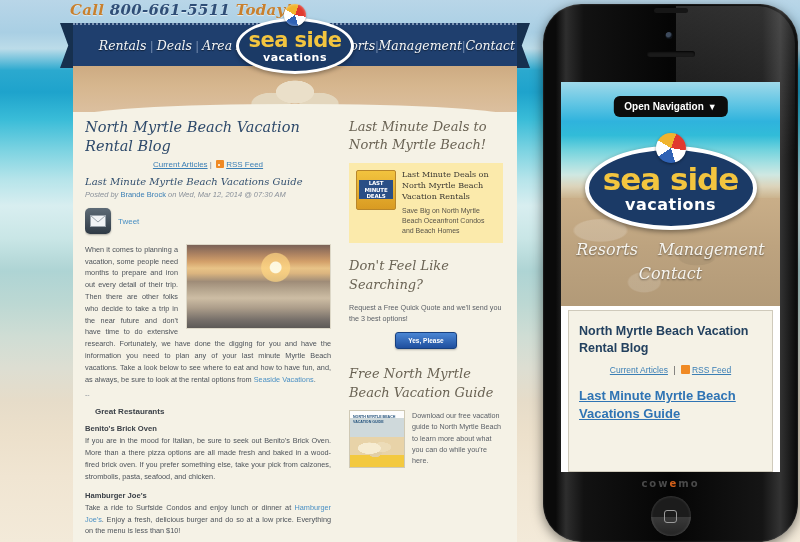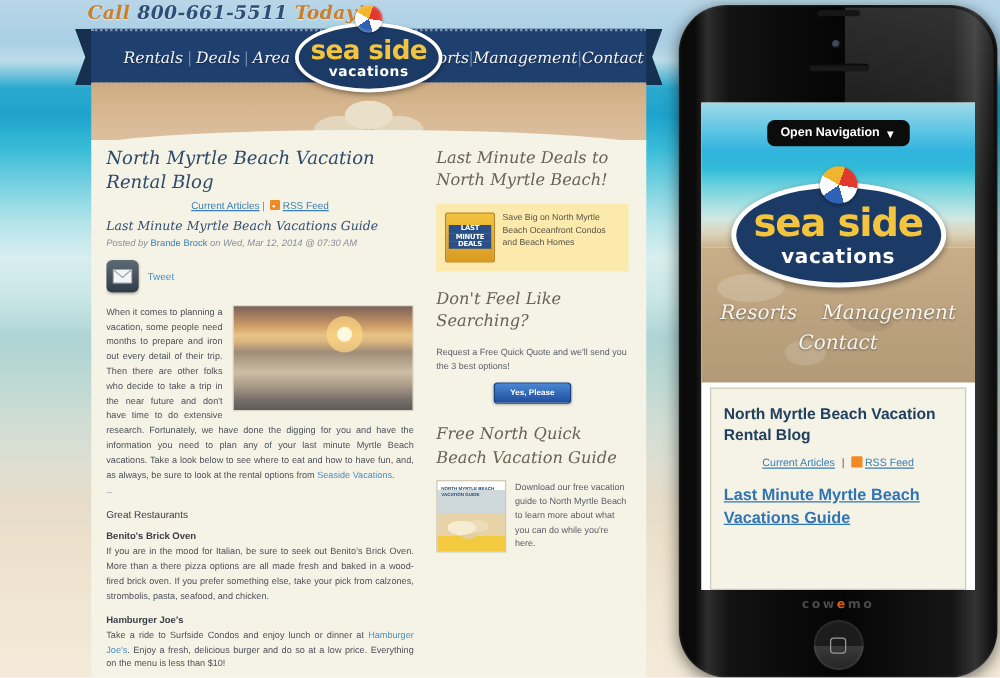--- a/index.html
+++ b/index.html
@@ -171,21 +171,21 @@
   .sunset-in{
     width:100%;height:100%;
     background:
       radial-gradient(circle at 62% 27%, rgba(255,252,230,.95) 0 5%, rgba(255,214,130,.7) 6% 13%, transparent 14%),
       linear-gradient(to bottom,
         #7a6258 0%, #a87f60 10%, #d3a06a 20%, #e8c387 28%,
         #dcb57f 34%, #9f8c78 44%, #b6a68f 54%,
         #cdbda4 64%, #ac9d8a 76%, #77706a 90%, #5d5a57 100%);
   }
 
-  .sec-head { font-size: 8px; font-weight: normal; color: #3b4148; margin: 9px 0 3px; }
+  .sec-head { font-size: 8px; font-weight: bold; color: #3b4148; margin: 9px 10px 3px; }
   .sub-head { font-size: 7.6px; font-weight: bold; color: #3b4148; margin: 8px 0 2px; }
   .dash { font-size: 7px; color: #8a919a; margin-top: 6px; }
 
   
   .side-head {
     font-family: "DejaVu Serif", serif; font-style: italic;
     font-size: 13px; color: #6a6354; line-height: 1.42; margin-bottom: 8px;
   }
   .cta-box {
     background: #fbeaab; padding: 7px; display: flex; gap: 6px; margin-bottom: 14px;
@@ -429,29 +429,30 @@
 
     <div id="sidecol">
       <div class="side-head">Last Minute Deals to North Myrtle Beach!</div>
       <div class="cta-box">
         <div class="deal-thumb">
           <span class="dt">LAST</span>
           <span class="dt">MINUTE</span>
           <span class="dt">DEALS</span>
         </div>
         <div class="cta-txt">
+          <div class="cta-title">Last Minute Deals on North Myrtle Beach Vacation Rentals</div>
           <div class="cta-sub">Save Big on North Myrtle Beach Oceanfront Condos and Beach Homes</div>
         </div>
       </div>
 
       <div class="side-head">Don't Feel Like Searching?</div>
       <div class="side-p">Request a Free Quick Quote and we'll send you the 3 best options!</div>
       <div class="btn-yes">Yes, Please</div>
 
-      <div class="side-head">Free North Quick Beach Vacation Guide</div>
+      <div class="side-head">Free North Myrtle Beach Vacation Guide</div>
       <div class="guide-row">
         <div class="guide-thumb">
           <span class="gt">NORTH MYRTLE BEACH VACATION GUIDE</span>
           <span class="shell"></span>
         </div>
         <div class="guide-txt">Download our free vacation guide to North Myrtle Beach to learn more about what you can do while you're here.</div>
       </div>
     </div>
   </div>
 </div>

